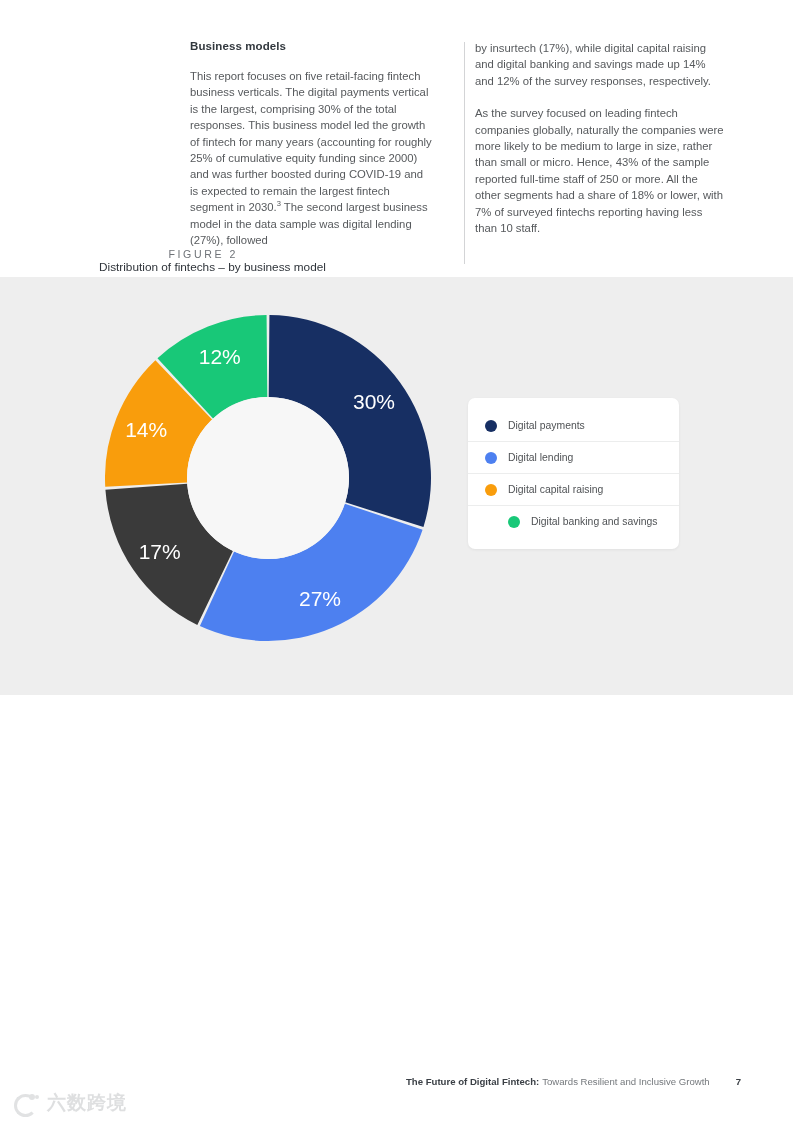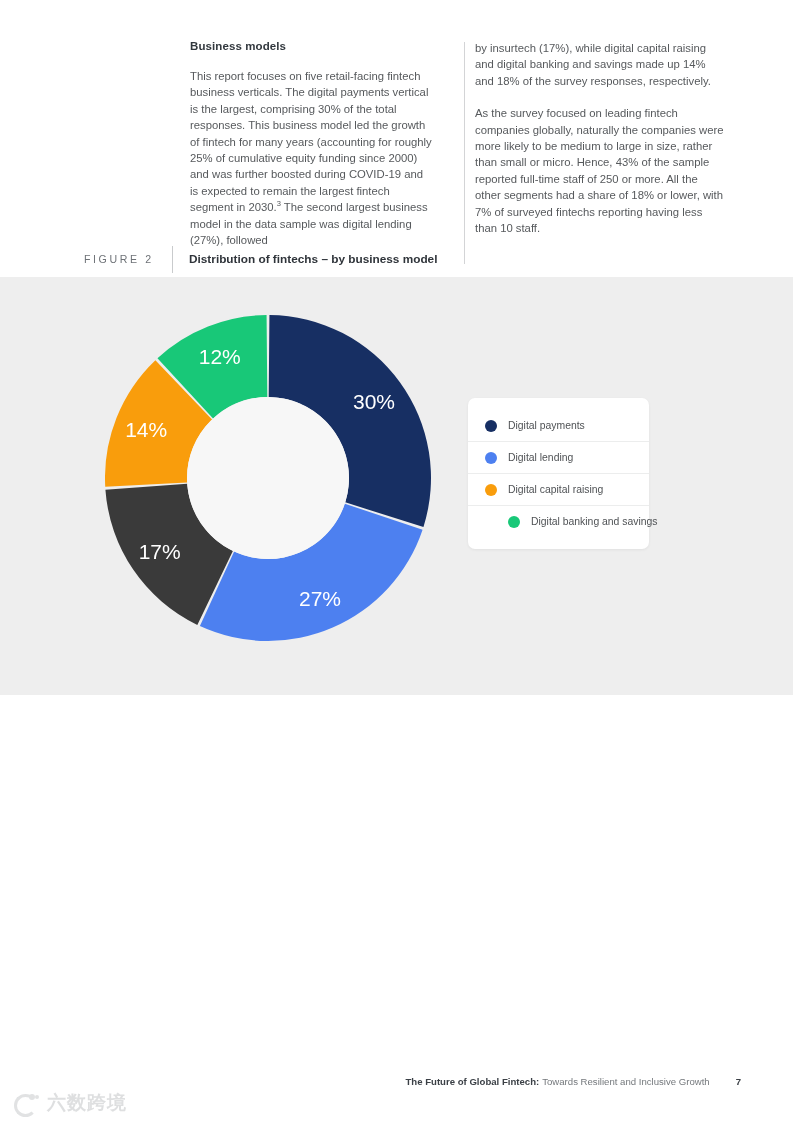--- a/index.html
+++ b/index.html
@@ -58,41 +58,42 @@
   .body-p:last-child { margin-bottom: 16px; }
   .body-p sup {
     font-size: 7.6px;
     vertical-align: super;
     line-height: 0;
   }
 
   
   .figure-caption {
     position: absolute;
-    left: 84px;
+    left: 99px;
     top: 248px;
     display: flex;
     align-items: center;
     height: 22px;
+    flex-direction: column;
   }
   .figure-label {
     font-size: 10.6px;
     letter-spacing: 2.6px;
     color: #6e7277;
     width: 88px;
   }
   .caption-rule {
     width: 1px;
     height: 27px;
     background: #c9cbcd;
     margin-right: 16px;
   }
   .figure-title {
     font-size: 11.8px;
-    font-weight: bold;
+    font-weight: normal;
     color: #2f343a;
     white-space: nowrap;
   }
 
   
   .chart-band {
     position: absolute;
     left: 0;
     top: 277px;
     width: 793px;
@@ -113,21 +114,21 @@
     fill: #ffffff;
     text-anchor: middle;
     dominant-baseline: central;
   }
 
   
   .legend {
     position: absolute;
     left: 468px;
     top: 121px;
-    width: 181px;
+    width: 211px;
     background: #ffffff;
     border-radius: 7px;
     padding: 12px 0 12px 0;
     box-sizing: border-box;
     box-shadow: 0 1px 3px rgba(0,0,0,.06);
   }
   .legend-row {
     display: flex;
     align-items: center;
     height: 31px;
@@ -218,21 +219,21 @@
 
 <div class="col-divider"></div>
 
 <div class="columns">
   <div class="col col-left">
     <h2 class="section-head">Business models</h2>
     <p class="body-p"><span>This report focuses on five retail-facing fintech business verticals. The digital payments vertical is the largest, comprising 30% of the total responses. This business model led the growth of fintech for many years (accounting for roughly 25% of cumulative equity funding since 2000) and was further boosted during COVID-19 and is expected to remain the largest fintech segment in 2030.</span><sup>3</sup><span> The second largest business model in the data sample was digital lending (27%), followed</span></p>
   </div>
 
   <div class="col col-right">
-    <p class="body-p">by insurtech (17%), while digital capital raising and digital banking and savings made up 14% and 18% of the survey responses, respectively.</p>
+    <p class="body-p">by insurtech (17%), while digital capital raising and digital banking and savings made up 14% and 12% of the survey responses, respectively.</p>
     <p class="body-p">As the survey focused on leading fintech companies globally, naturally the companies were more likely to be medium to large in size, rather than small or micro. Hence, 43% of the sample reported full-time staff of 250 or more. All the other segments had a share of 18% or lower, with 7% of surveyed fintechs reporting having less than 10 staff.</p>
   </div>
 </div>
 
 <div class="figure-caption">
   <div class="figure-label">FIGURE 2</div>
   <div class="caption-rule"></div>
   <div class="figure-title">Distribution of fintechs – by business model</div>
 </div>
 
@@ -275,21 +276,21 @@
         <div class="legend-row">
           <span class="legend-swatch" style="background: rgb(24, 200, 120);"></span>
           <span class="legend-text">Digital banking and savings</span>
         </div>
       </div>
   </div>
 
 </div>
 
 <div class="footer">
-  <span class="footer-strong">The Future of Global Fintech:</span>
+  <span class="footer-strong">The Future of Digital Fintech:</span>
   <span class="footer-rest">Towards Resilient and Inclusive Growth</span>
   <span class="footer-page">7</span>
 </div>
 
 <div class="watermark">
   <span class="wm-mark">
     <span class="ring"></span>
       <span class="dot1"></span>
       <span class="dot2"></span>
   </span>

